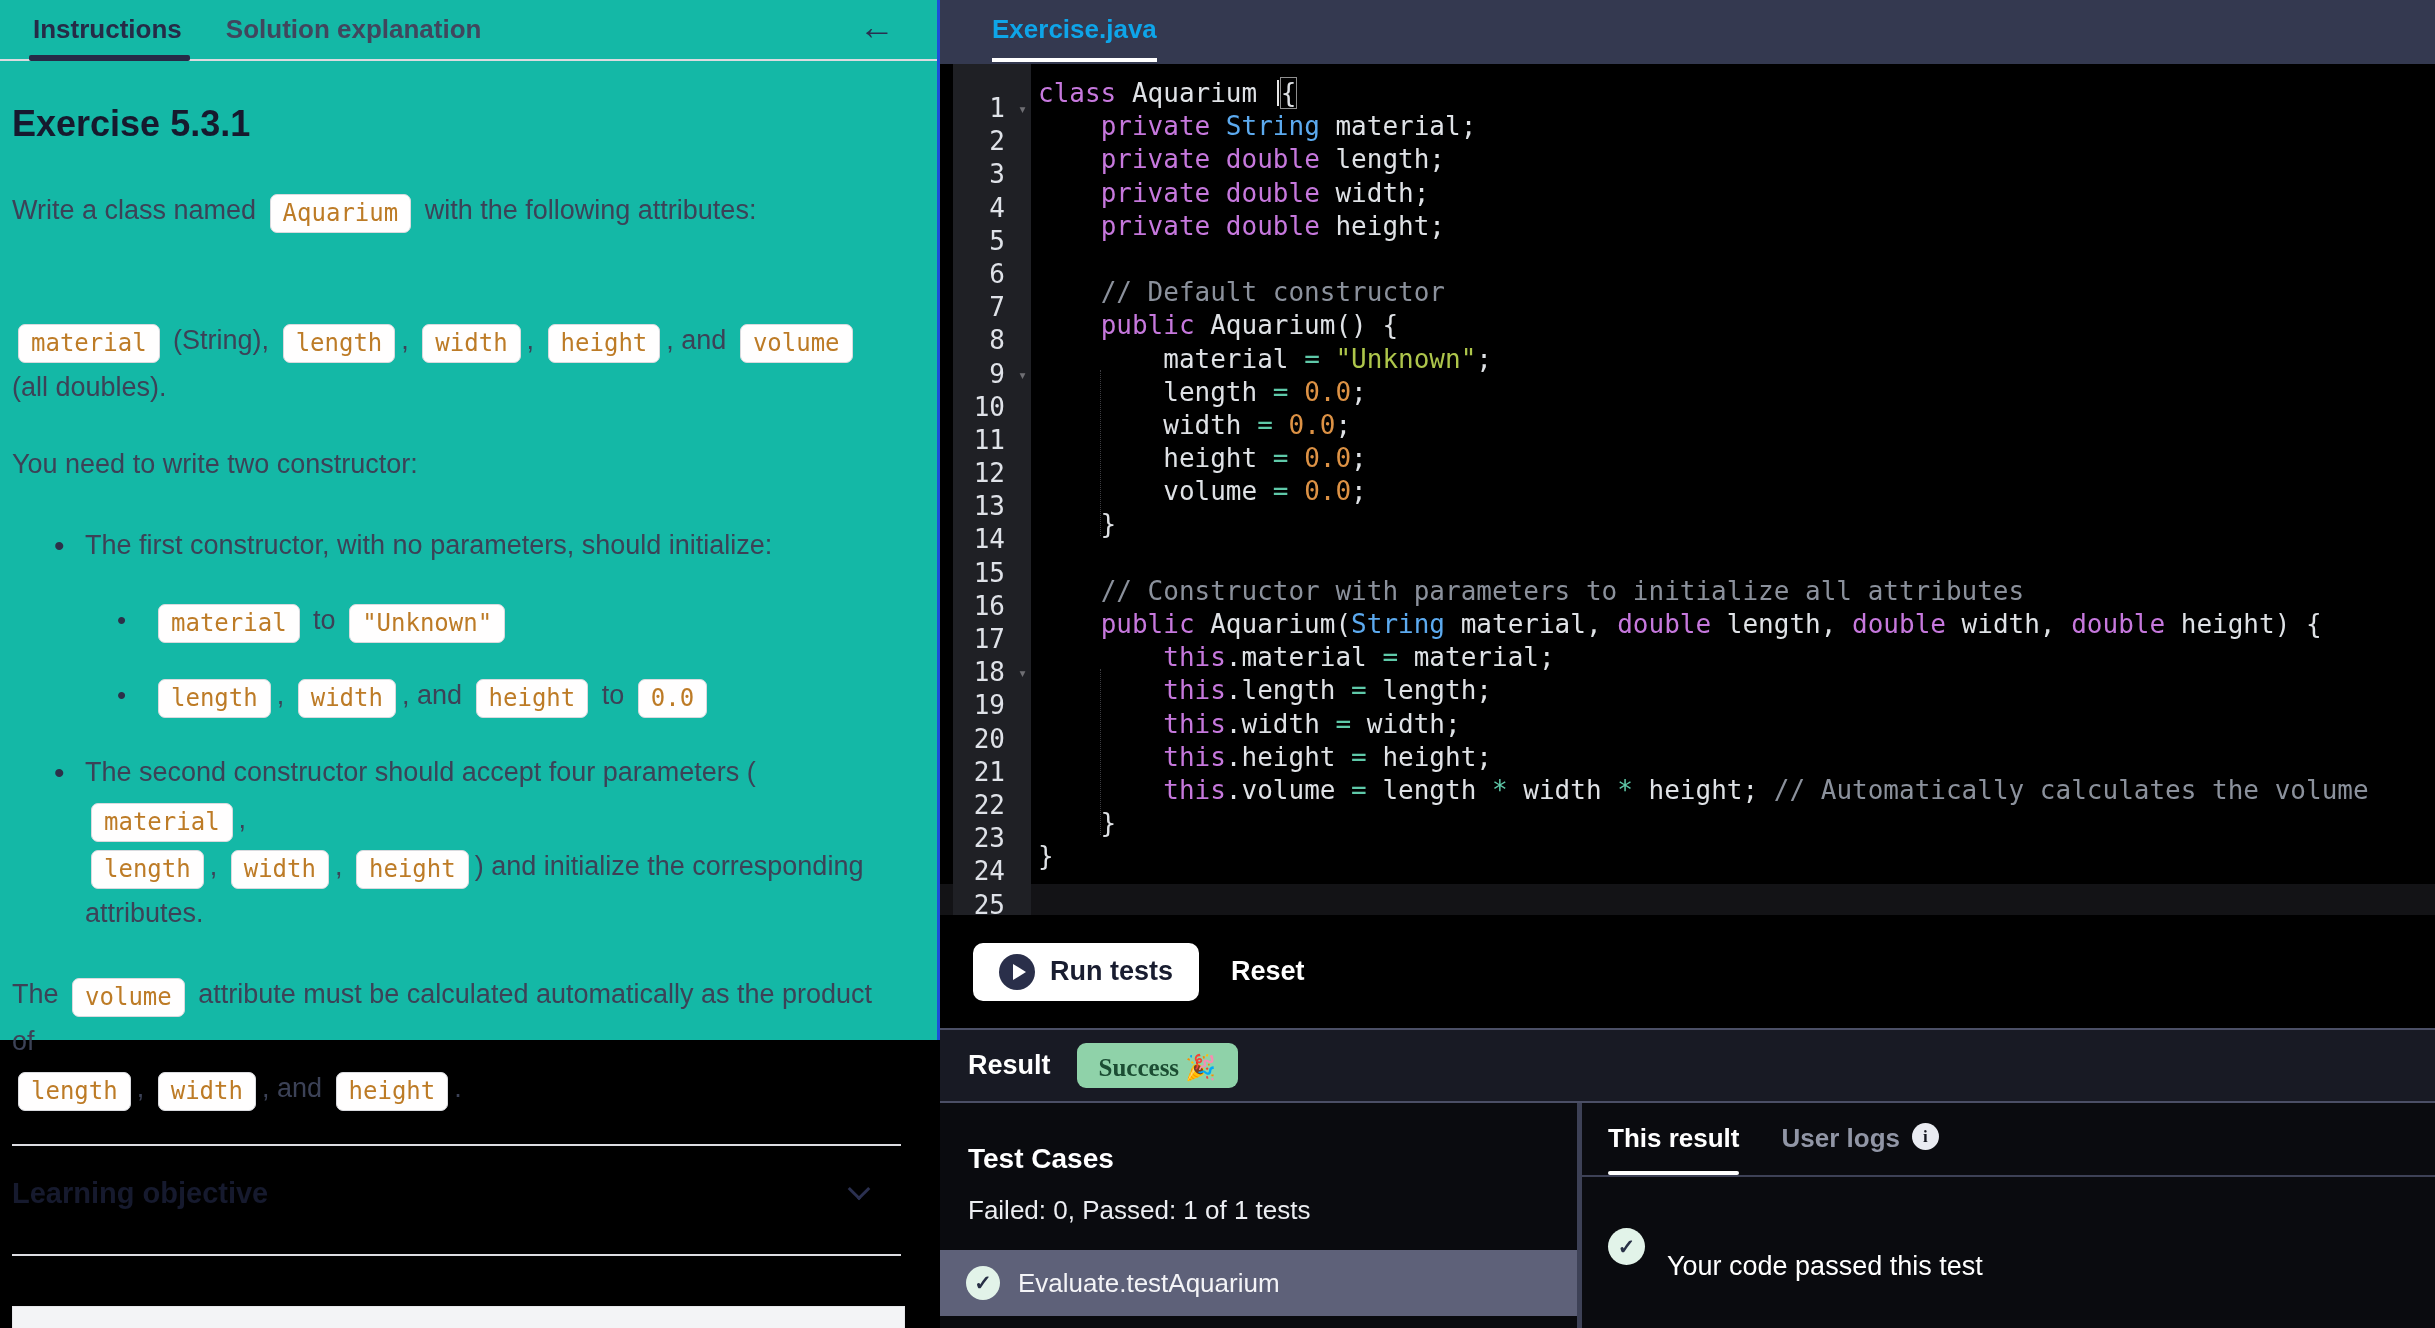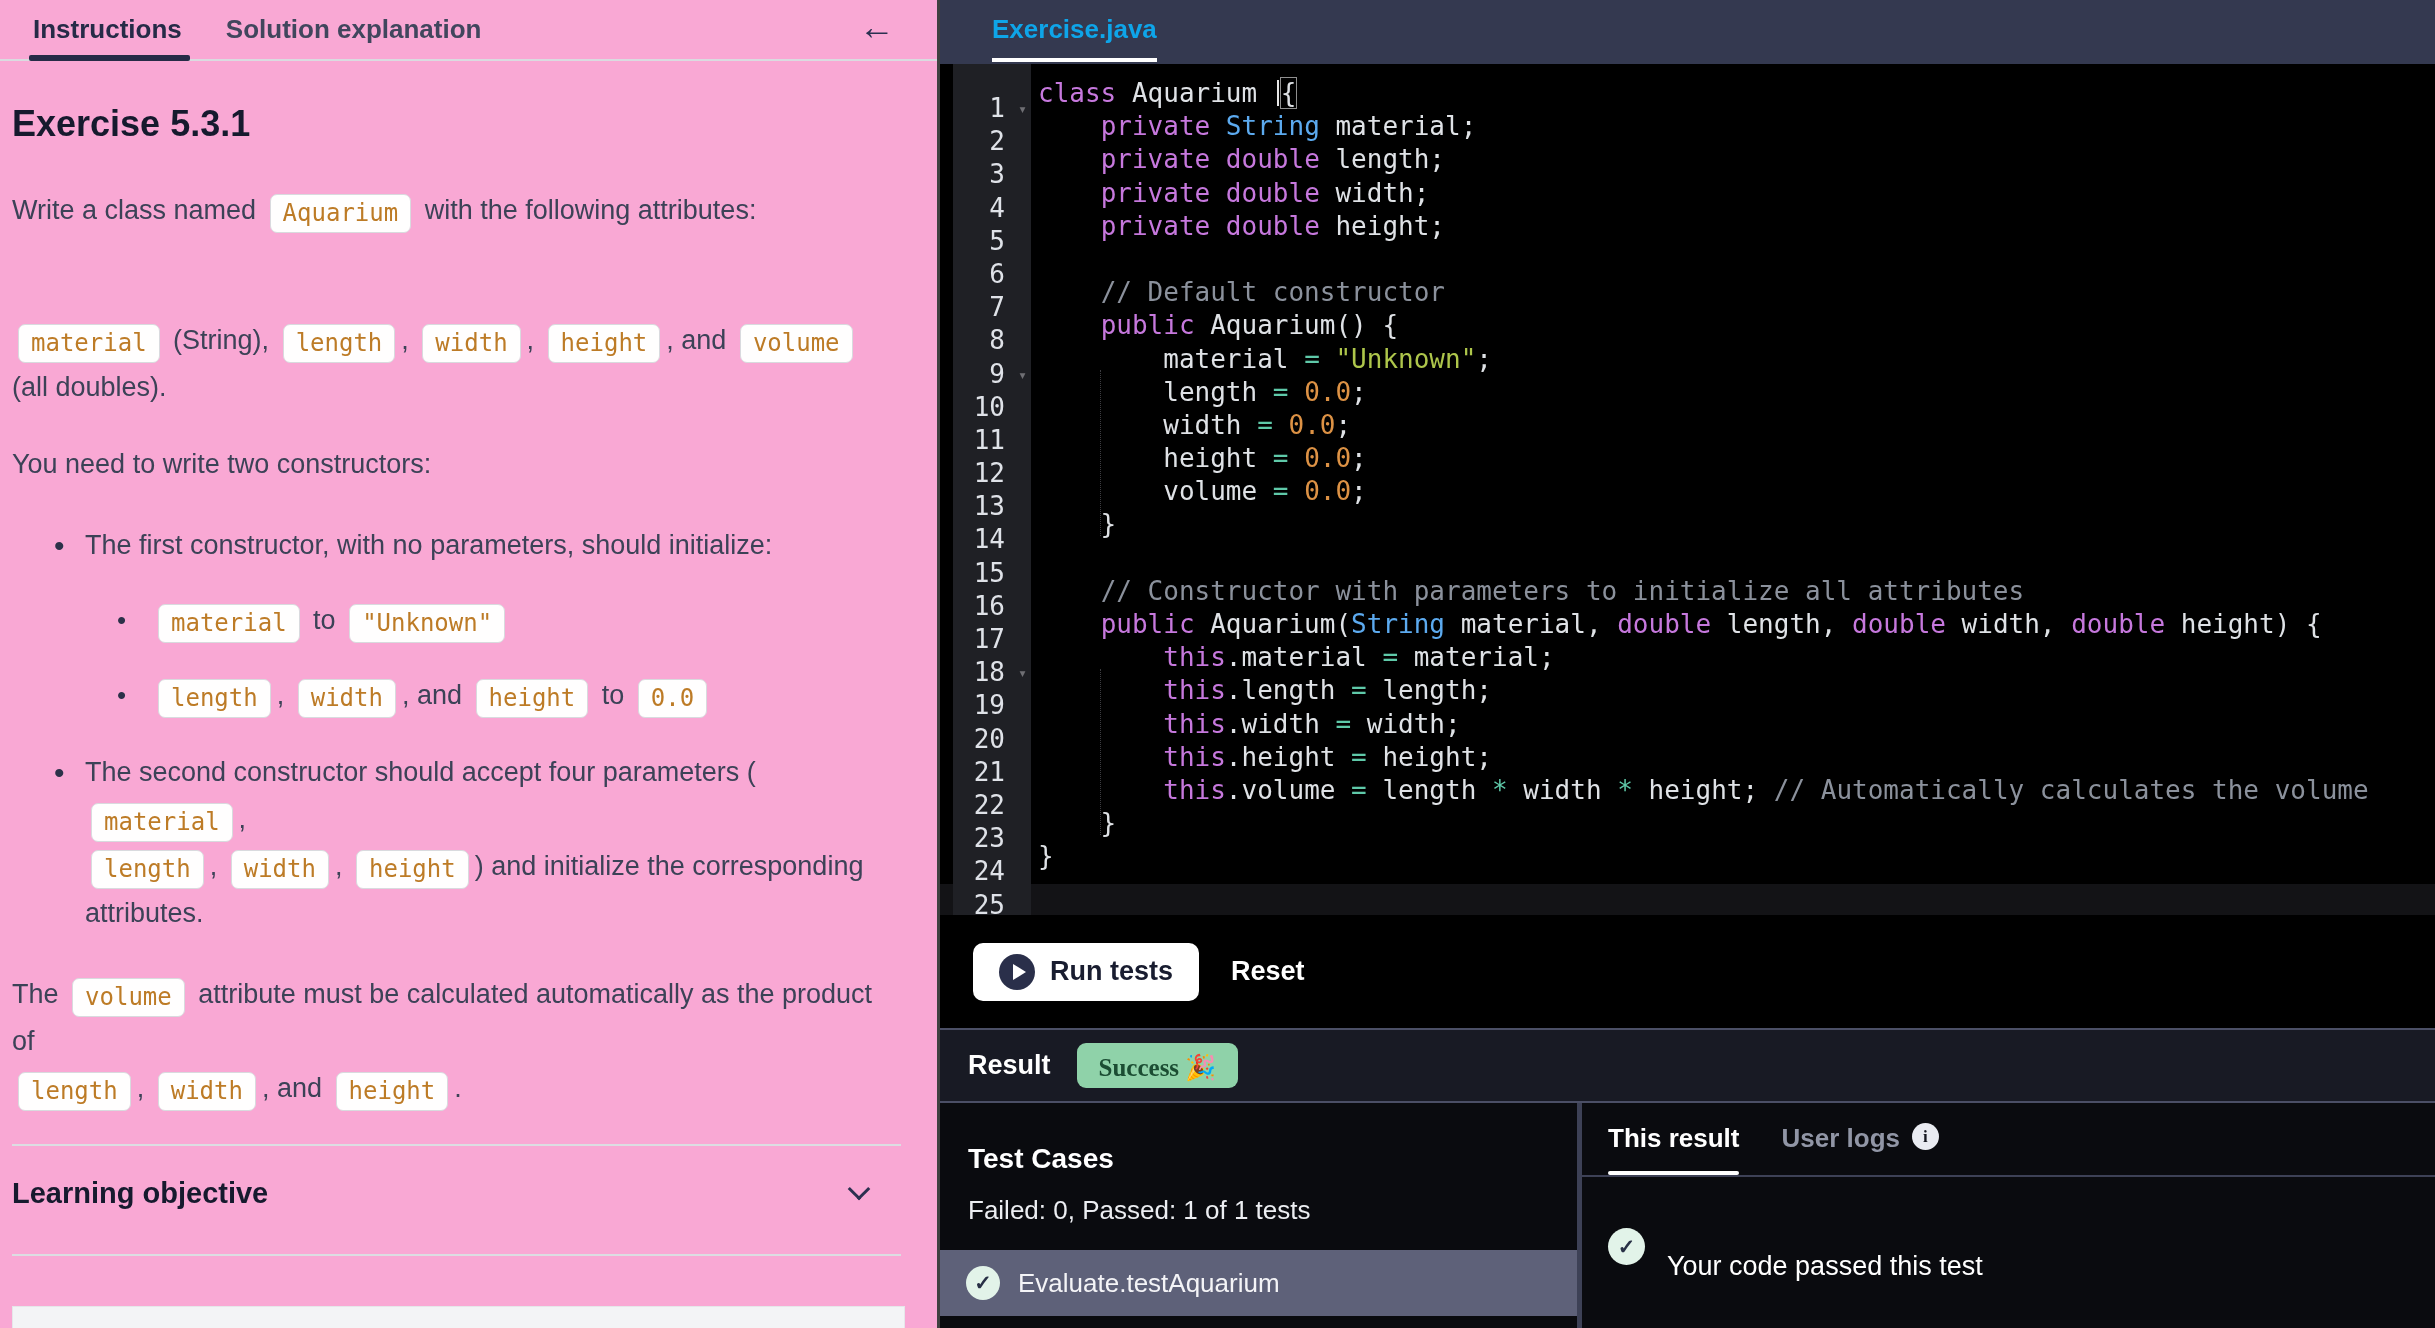--- a/index.html
+++ b/index.html
@@ -1,21 +1,21 @@
 <!DOCTYPE html>
 <html><head>
 <meta charset="utf-8">
 <style>
   * { margin:0; padding:0; box-sizing:border-box; }
   html,body { width:2435px; height:1328px; overflow:hidden; background:#000; }
   body { font-family:"Liberation Sans", sans-serif; }
   .app { display:flex; width:2435px; height:1328px; }
 
   
-  .left { width:940px; height:1328px; background:#f9a8d4; border-right:3px solid #404040; flex:none; position:relative; }
+  .left { width:940px; height:1040px; background:#14b8a6; border-right:3px solid #1d4ed8; flex:none; position:relative; }
   .lp-tabs { height:61px; border-bottom:2px solid #dadbe0; display:flex; align-items:center; gap:44px; padding-left:33px; position:relative; }
   .lp-tab { font-size:26px; font-weight:bold; color:#41465d; height:100%; display:flex; align-items:center; position:relative; cursor:pointer; }
   .lp-tab.active { color:#262b47; }
   .lp-tab.active::after { content:""; position:absolute; left:-4px; right:-8px; bottom:-2px; height:6px; background:#262b47; border-radius:2px; }
   .back-arrow { position:absolute; right:42px; top:6px; font-size:36px; color:#2a3050; cursor:pointer; }
 
   .lp-content { padding:0 36px 0 12px; color:#3c4257; font-size:27px; }
   .lp-title { margin-top:42px; font-size:36px; font-weight:800; color:#161a2e; }
   .para { line-height:47px; }
   .p1 { margin-top:42px; }
@@ -95,21 +95,21 @@
   <aside class="left">
     <div class="lp-tabs">
       <div class="lp-tab active">Instructions</div>
       <div class="lp-tab">Solution explanation</div>
       <div class="back-arrow">←</div>
     </div>
     <div class="lp-content">
       <h1 class="lp-title">Exercise 5.3.1</h1>
       <p class="para p1">Write a class named <span class="chip">Aquarium</span> with the following attributes:</p>
       <p class="para p2"><span class="chip">material</span> (String), <span class="chip">length</span>, <span class="chip">width</span>, <span class="chip">height</span>, and <span class="chip">volume</span> (all doubles).</p>
-      <p class="para p3">You need to write two constructors:</p>
+      <p class="para p3">You need to write two constructor:</p>
       <div class="blist">
         <div class="b-item">
           <div>The first constructor, with no parameters, should initialize:</div>
           <div class="sub-item"><span class="chip">material</span> to <span class="chip">"Unknown"</span></div>
           <div class="sub-item"><span class="chip">length</span>, <span class="chip">width</span>, and <span class="chip">height</span> to <span class="chip">0.0</span></div>
         </div>
         <div class="b-item">The second constructor should accept four parameters (<span class="chip">material</span>,<br><span class="chip">length</span>, <span class="chip">width</span>, <span class="chip">height</span>) and initialize the corresponding<br>attributes.</div>
       </div>
       <p class="para vol">The <span class="chip">volume</span> attribute must be calculated automatically as the product of<br><span class="chip">length</span>, <span class="chip">width</span>, and <span class="chip">height</span>.</p>
       <hr class="lp-div">

